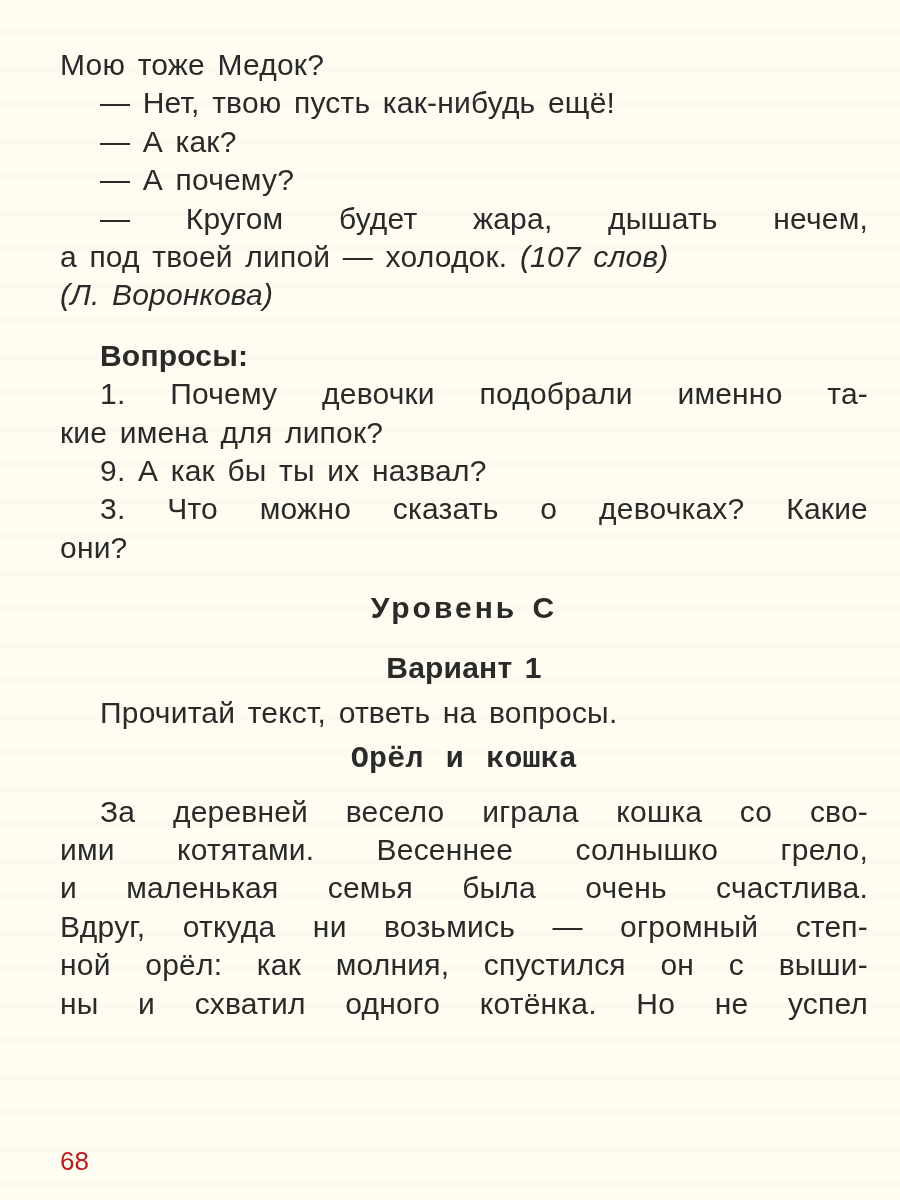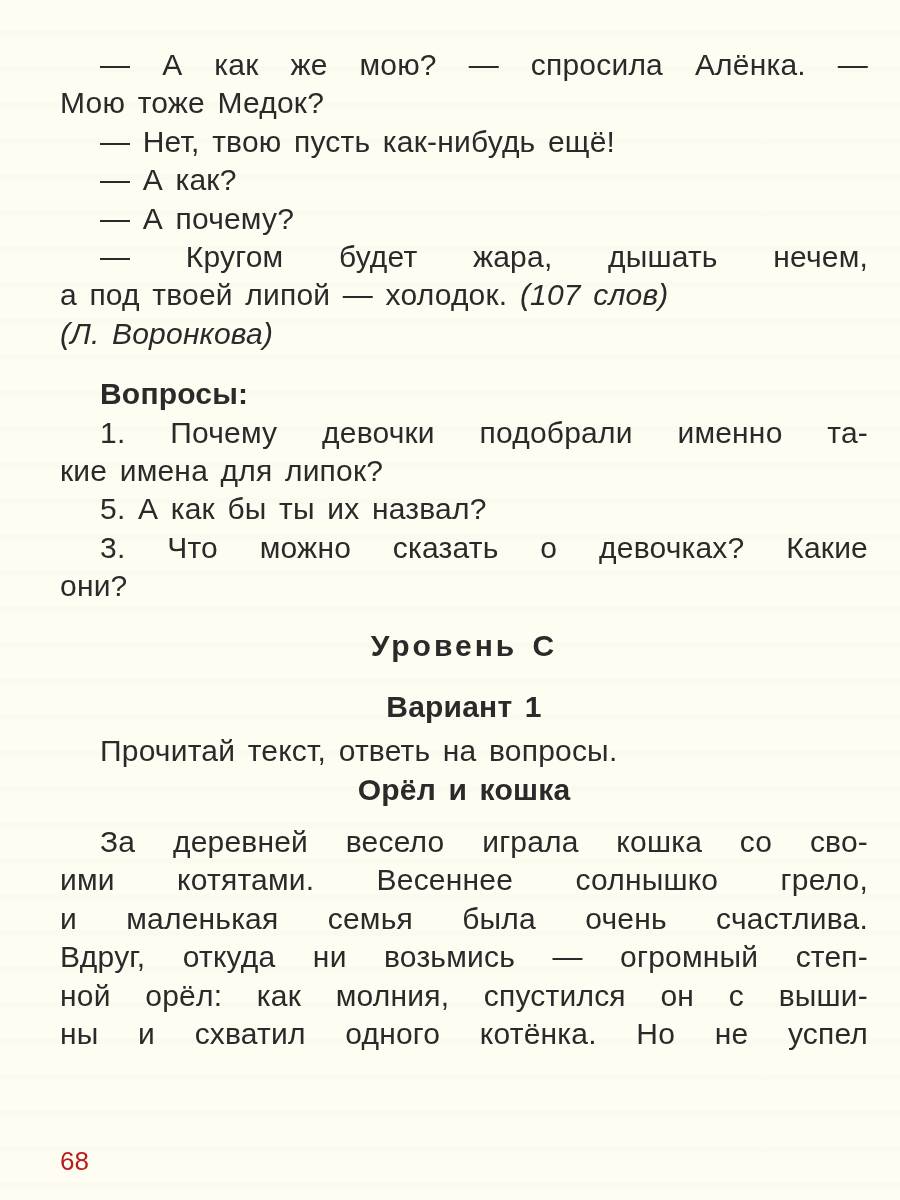--- a/index.html
+++ b/index.html
@@ -42,50 +42,49 @@
   }
 </style>
 </head>
 <body>
 
 <div class="bleed"></div>
 
 <div class="page">
 
   <div>
-    <div class="line indent just">— А как же мою? — спросила Алёнка. —</div>
     <div class="line">Мою тоже Медок?</div>
     <div class="line indent">— Нет, твою пусть как-нибудь ещё!</div>
     <div class="line indent">— А как?</div>
     <div class="line indent">— А почему?</div>
     <div class="line indent just">— Кругом будет жара, дышать нечем,</div>
     <div class="line">
       <span>а под твоей липой — холодок. </span><span class="italic">(107 слов)</span>
     </div>
     <div class="line right italic">(Л. Воронкова)</div>
   </div>
 
   <div class="gap-m"></div>
 
   <div>
     <div class="line indent bold">Вопросы:</div>
     <div class="line indent just">1. Почему девочки подобрали именно та-</div>
     <div class="line">кие имена для липок?</div>
-    <div class="line indent">5. А как бы ты их назвал?</div>
+    <div class="line indent">9. А как бы ты их назвал?</div>
     <div class="line indent just">3. Что можно сказать о девочках? Какие</div>
     <div class="line">они?</div>
   </div>
 
   <div class="gap-m"></div>
 
   <div class="line center bold spaced">Уровень С</div>
   <div class="gap-m"></div>
   <div class="line center bold">Вариант 1</div>
   <div class="line indent" style="margin-top:6px;">Прочитай текст, ответь на вопросы.</div>
-  <div class="line center bold" style="">Орёл и кошка</div>
+  <div class="line center bold" style="margin-top:8px;font-family:Liberation Mono, monospace;">Орёл и кошка</div>
 
   <div class="gap-s"></div>
 
   <div>
     <div class="line indent just">За деревней весело играла кошка со сво-</div>
     <div class="line just">ими котятами. Весеннее солнышко грело,</div>
     <div class="line just">и маленькая семья была очень счастлива.</div>
     <div class="line just">Вдруг, откуда ни возьмись — огромный степ-</div>
     <div class="line just">ной орёл: как молния, спустился он с выши-</div>
     <div class="line just">ны и схватил одного котёнка. Но не успел</div>

